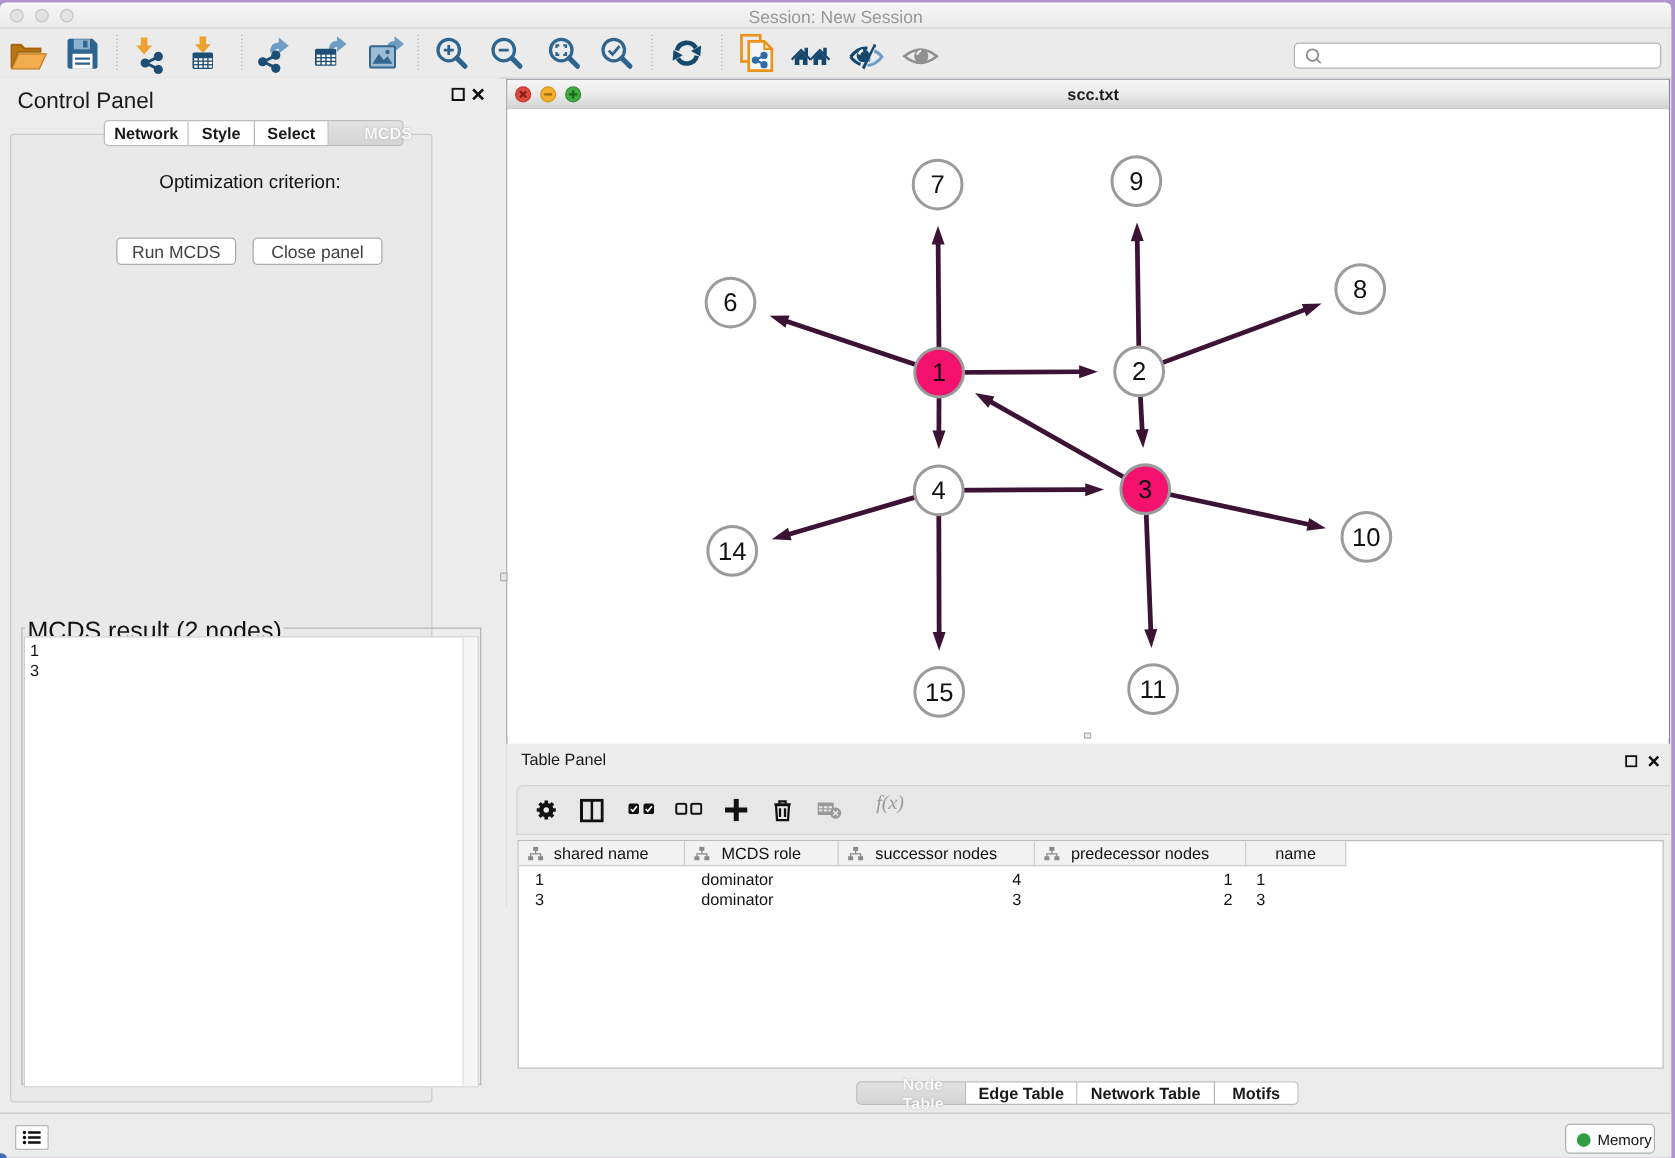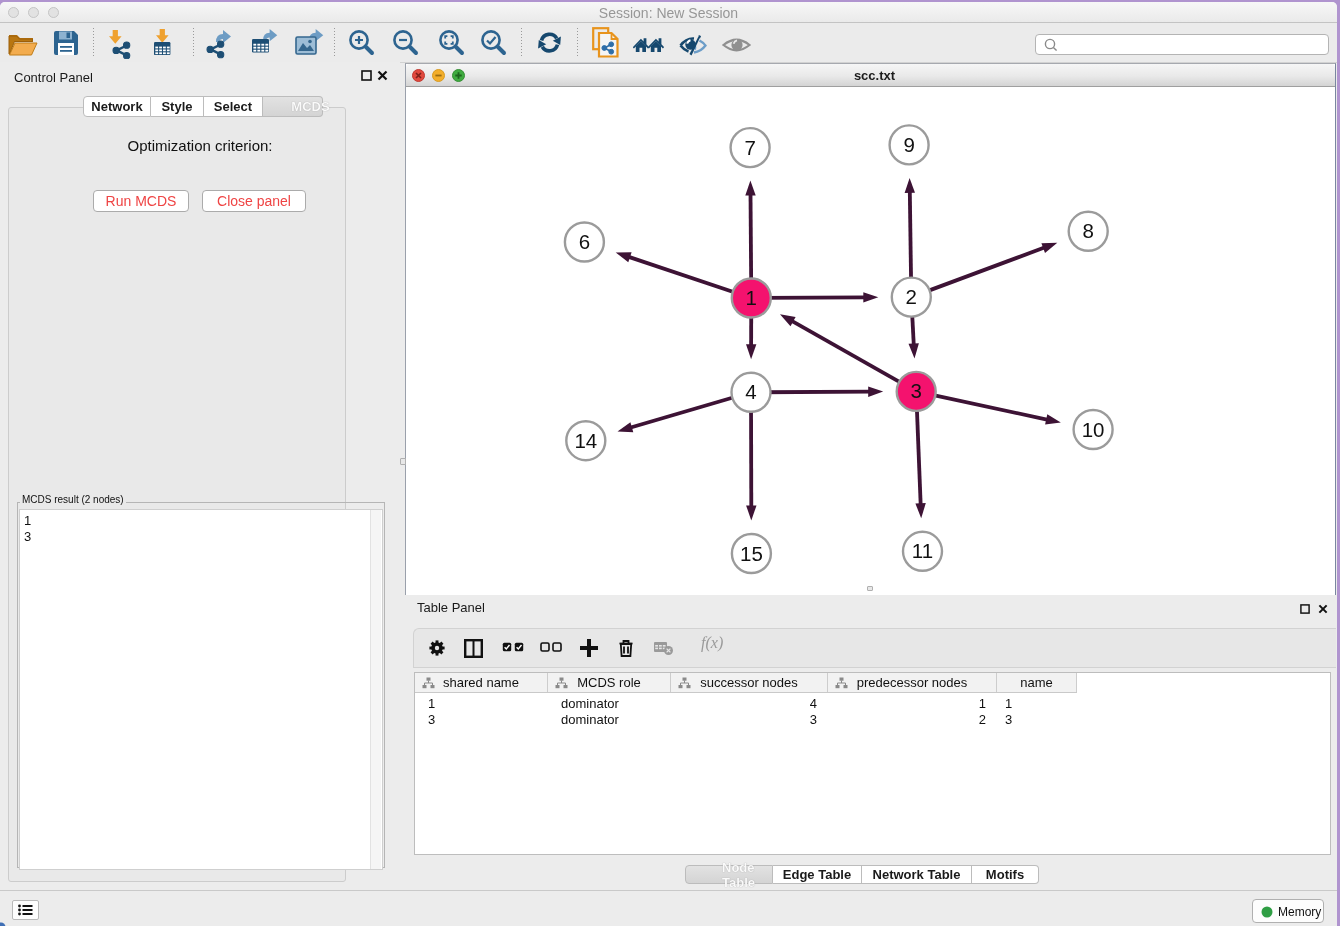--- a/index.html
+++ b/index.html
@@ -19,44 +19,44 @@
 #toolbar { position:absolute; left:0; top:21px; width:100%; height:40px;
   background:#ebebeb; border-bottom:1px solid #d2d2d2; }
 .tbsep { position:absolute; top:5px; height:29px; width:1px;
   background-image:linear-gradient(#9a9a9a 33%, rgba(0,0,0,0) 0%);
   background-size:1px 3px; }
 .tbi { position:absolute; top:3px; }
 #searchbox { position:absolute; left:1035px; top:11px; width:294px; height:21px;
   background:#fff; border:1px solid #b4b4b4; border-radius:4px; }
 
 #cpanel { position:absolute; left:0; top:60px; width:400px; height:828px; background:#ececec; }
-#cpanel-head { position:absolute; left:14px; top:8px; font-size:13px; color:#1a1a1a; }
+#cpanel-head { position:absolute; left:14px; top:8px; font-size:18px; color:#1a1a1a; }
 .wbtn { position:absolute; top:8px; }
 #cp-inner { position:absolute; left:8px; top:45px; width:338px; height:775px;
   background:#e9e9e9; border:1px solid #cccccc; border-radius:3px; }
 .tabrow { position:absolute; display:flex; font-size:13px; font-weight:bold; z-index:5; }
 .tab { background:#fff; border:1px solid #bcbcbc; border-left:none; color:#1a1a1a;
   display:flex; align-items:center; justify-content:center; }
 .tab.first { border-left:1px solid #bcbcbc; border-radius:4px 0 0 4px; }
 .tab.last { border-radius:0 4px 4px 0; }
 .tab.sel { background:linear-gradient(#e2e2e2,#d4d4d4); color:#fafafa;
   text-shadow:0 0 1px rgba(120,120,120,.7);padding-left:36px; }
 #opt-label { position:absolute; left:-1px; top:29px; width:384px; text-align:center;
   font-size:15px; color:#111; }
 #dropdown { position:absolute; left:34px; top:51px; width:311px; height:19px;
   background:#fff; border:1px solid #ababab; border-radius:4px;
   font-size:14px; color:#111; line-height:17px; padding-left:13px; }
 #dd-arrows { position:absolute; right:8px; top:2px; }
 .btn { position:absolute; top:82px; height:22px; background:#fff;
-  border:1px solid #ababab; border-radius:4px; font-size:14px; color:#ef4444;
+  border:1px solid #ababab; border-radius:4px; font-size:14px; color:#404040;
   text-align:center; line-height:20px; }
 #fieldset { position:absolute; left:8px; top:394px; width:368px; height:366px;
   border:1px solid #b5b5b5; }
 #fieldset-label { position:absolute; left:2px; top:-9px; background:#e9e9e9;
-  font-size:10px; color:#111; padding:0 2px; }
+  font-size:20px; color:#111; padding:0 2px; }
 #result-area { position:absolute; left:1px; top:6px; width:364px; height:361px;
   background:#fff; border:1px solid #cfcfcf; font-size:13px; color:#111; }
 #result-scroll { position:absolute; right:1px; top:0; width:11px; height:100%;
   background:#f5f5f5; border-left:1px solid #e2e2e2; }
 
 #netframe { position:absolute; left:405px; top:61px; width:931px; height:662px;
   border:1px solid #9aa0ab; border-top:1px solid #a6a9af; border-right-color:#7a86a0; background:#fff; }
 #nettitle { position:absolute; left:0; top:0; width:100%; height:23px;
   background:linear-gradient(#f6f6f6 0%, #e9e9e9 55%, #d4d4d4 100%);
   border-bottom:1px solid #9f9f9f; border-radius:4px 4px 0 0; }

